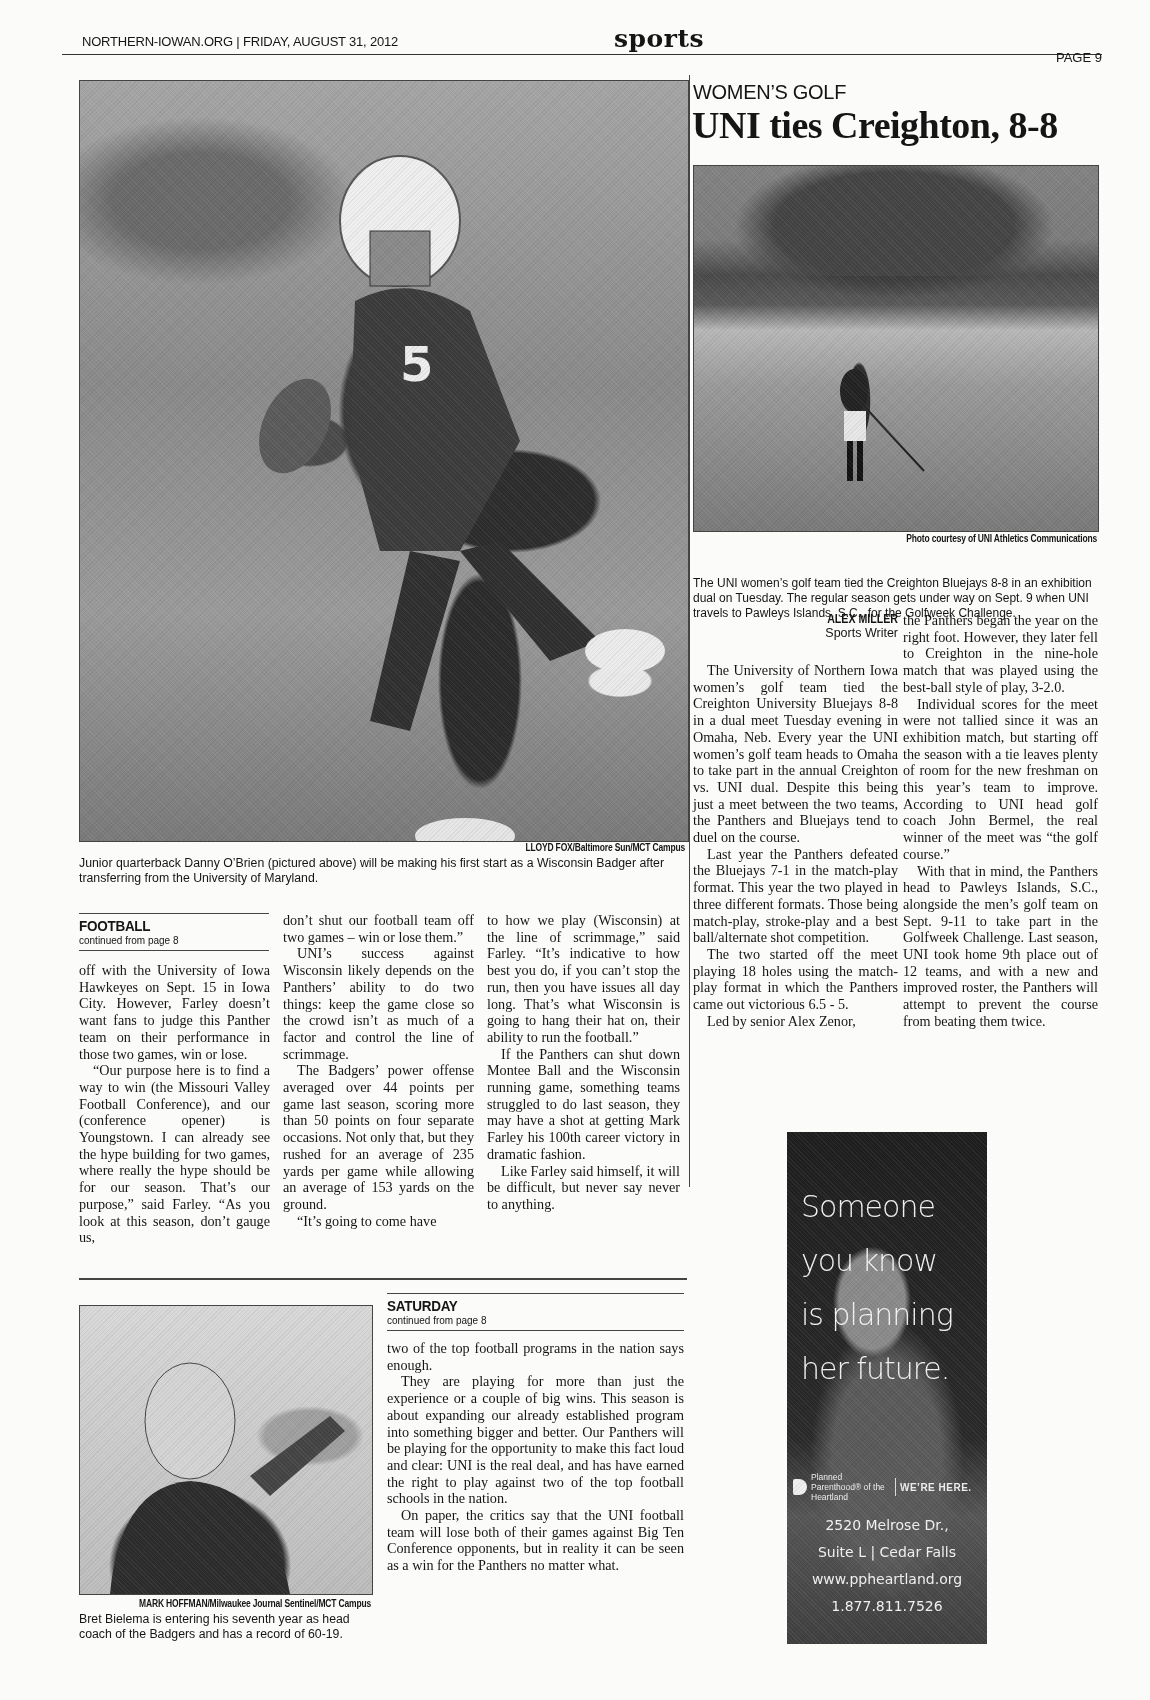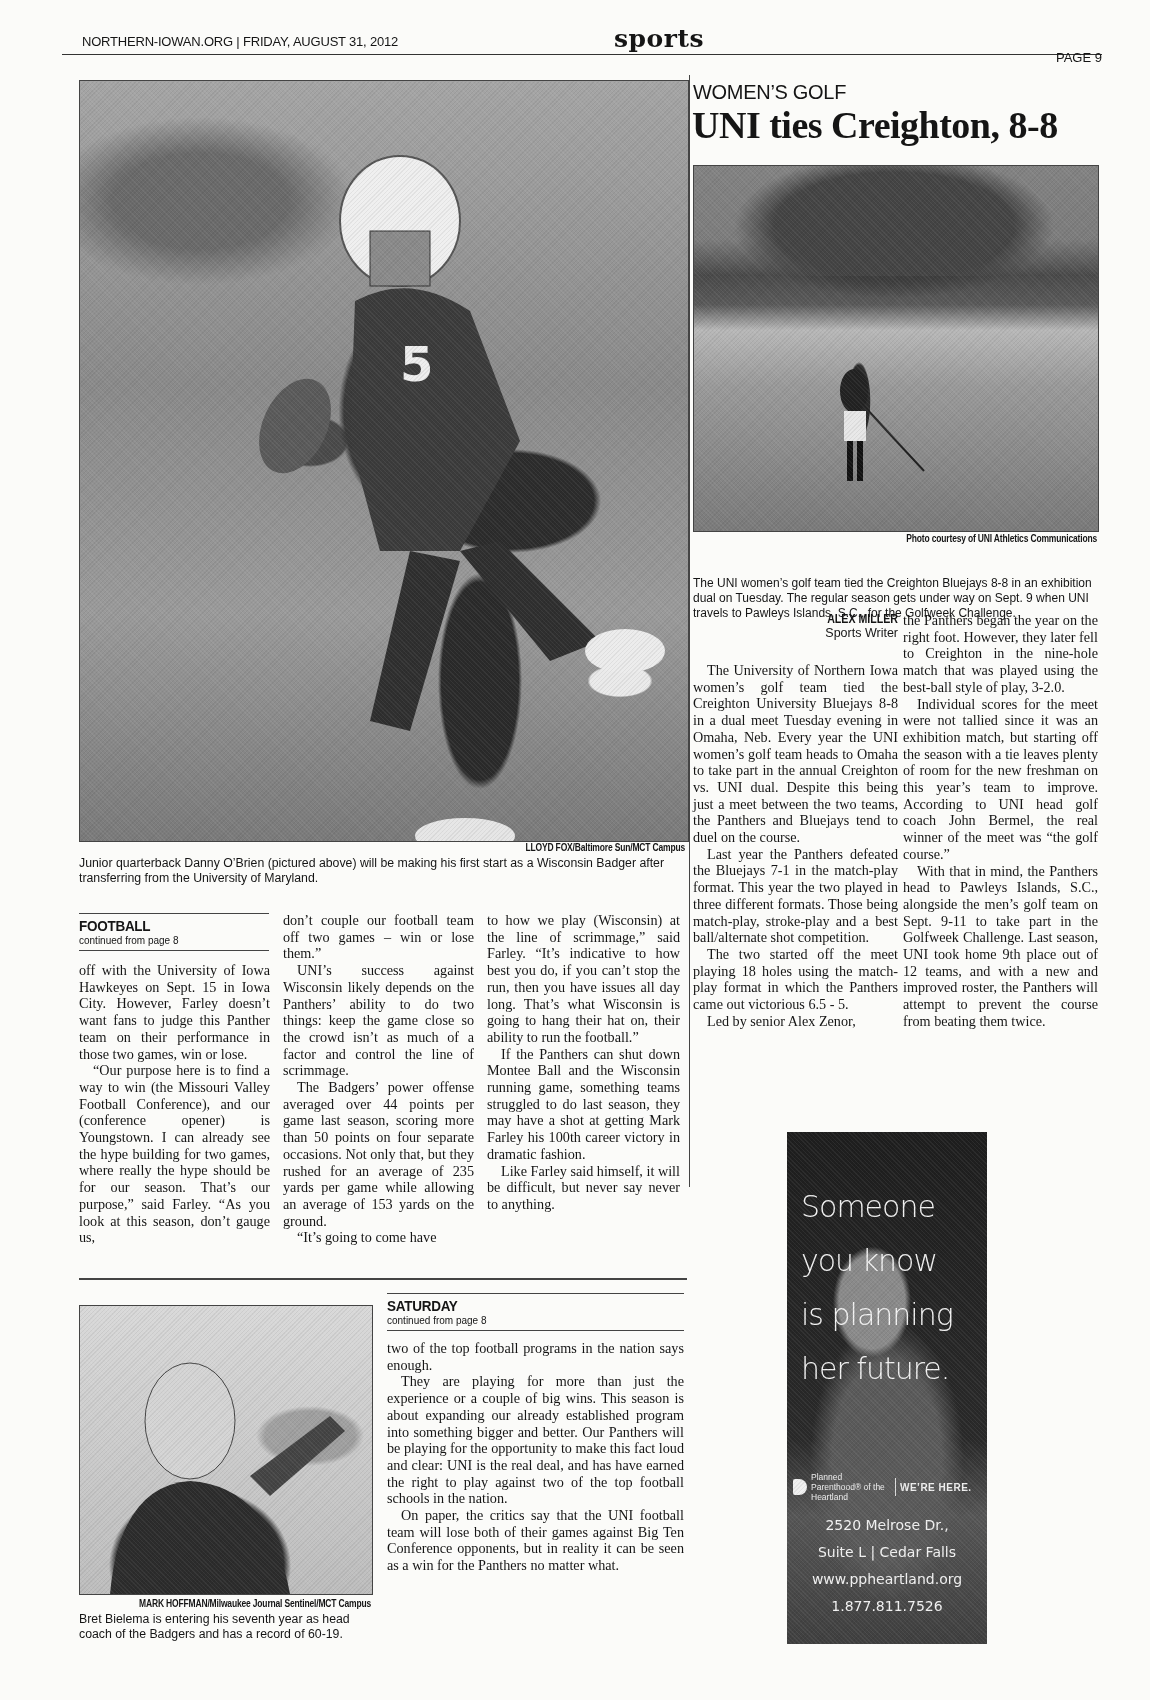--- a/index.html
+++ b/index.html
@@ -141,21 +141,21 @@
 
 <div class="abs jump-head" style="left:79px;top:913px;width:190px;">
   <span class="title">FOOTBALL</span>
   <span class="cont">continued from page 8</span>
 </div>
 <div class="abs col" style="left:79px;top:962px;width:191px;">
   <p class="noindent">off with the University of Iowa Hawkeyes on Sept. 15 in Iowa City. However, Farley doesn’t want fans to judge this Panther team on their performance in those two games, win or lose.</p>
   <p>“Our purpose here is to find a way to win (the Missouri Valley Football Conference), and our (conference opener) is Youngstown. I can already see the hype building for two games, where really the hype should be for our season. That’s our purpose,” said Farley. “As you look at this season, don’t gauge us,</p>
 </div>
 <div class="abs col" style="left:283px;top:912px;width:191px;">
-  <p class="noindent">don’t couple our football team off two games – win or lose them.”</p>
+  <p class="noindent">don’t shut our football team off two games – win or lose them.”</p>
   <p>UNI’s success against Wisconsin likely depends on the Panthers’ ability to do two things: keep the game close so the crowd isn’t as much of a factor and control the line of scrimmage.</p>
   <p>The Badgers’ power offense averaged over 44 points per game last season, scoring more than 50 points on four separate occasions. Not only that, but they rushed for an average of 235 yards per game while allowing an average of 153 yards on the ground.</p>
   <p>“It’s going to come have</p>
 </div>
 <div class="abs col" style="left:487px;top:912px;width:193px;">
   <p class="noindent">to how we play (Wisconsin) at the line of scrimmage,” said Farley. “It’s indicative to how best you do, if you can’t stop the run, then you have issues all day long. That’s what Wisconsin is going to hang their hat on, their ability to run the football.”</p>
   <p>If the Panthers can shut down Montee Ball and the Wisconsin running game, something teams struggled to do last season, they may have a shot at getting Mark Farley his 100th career victory in dramatic fashion.</p>
   <p>Like Farley said himself, it will be difficult, but never say never to anything.</p>
 </div>
 

